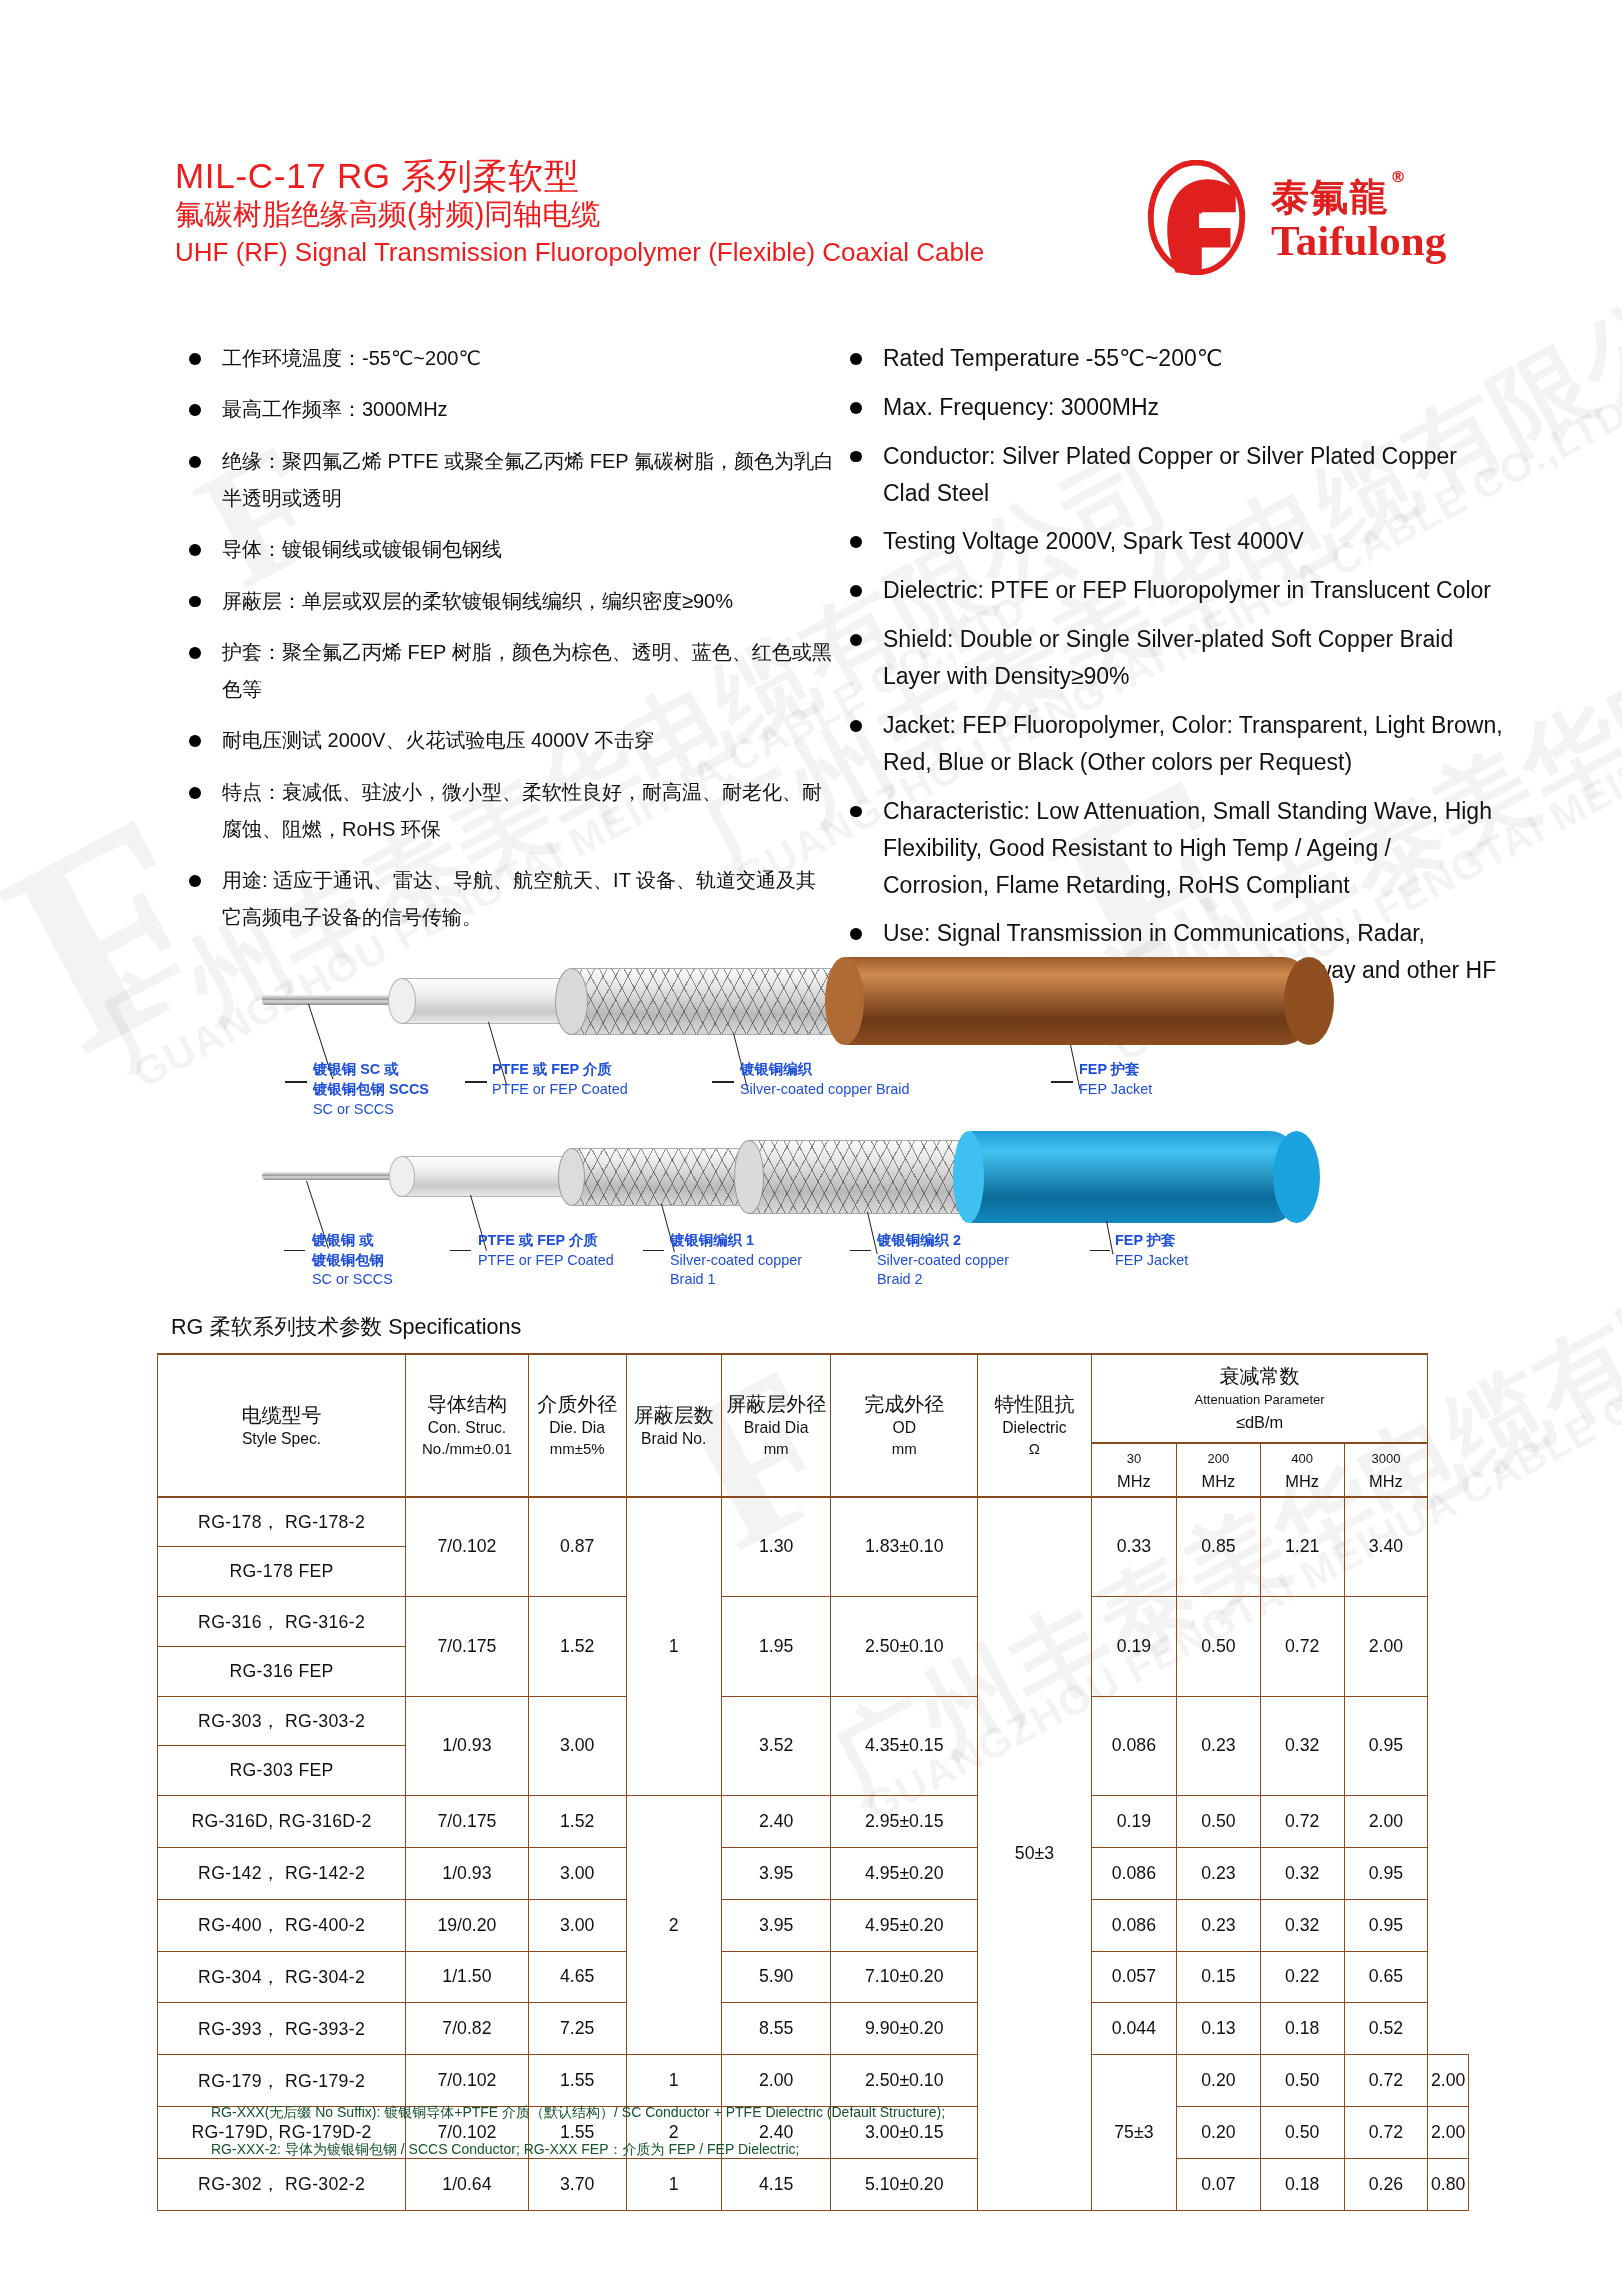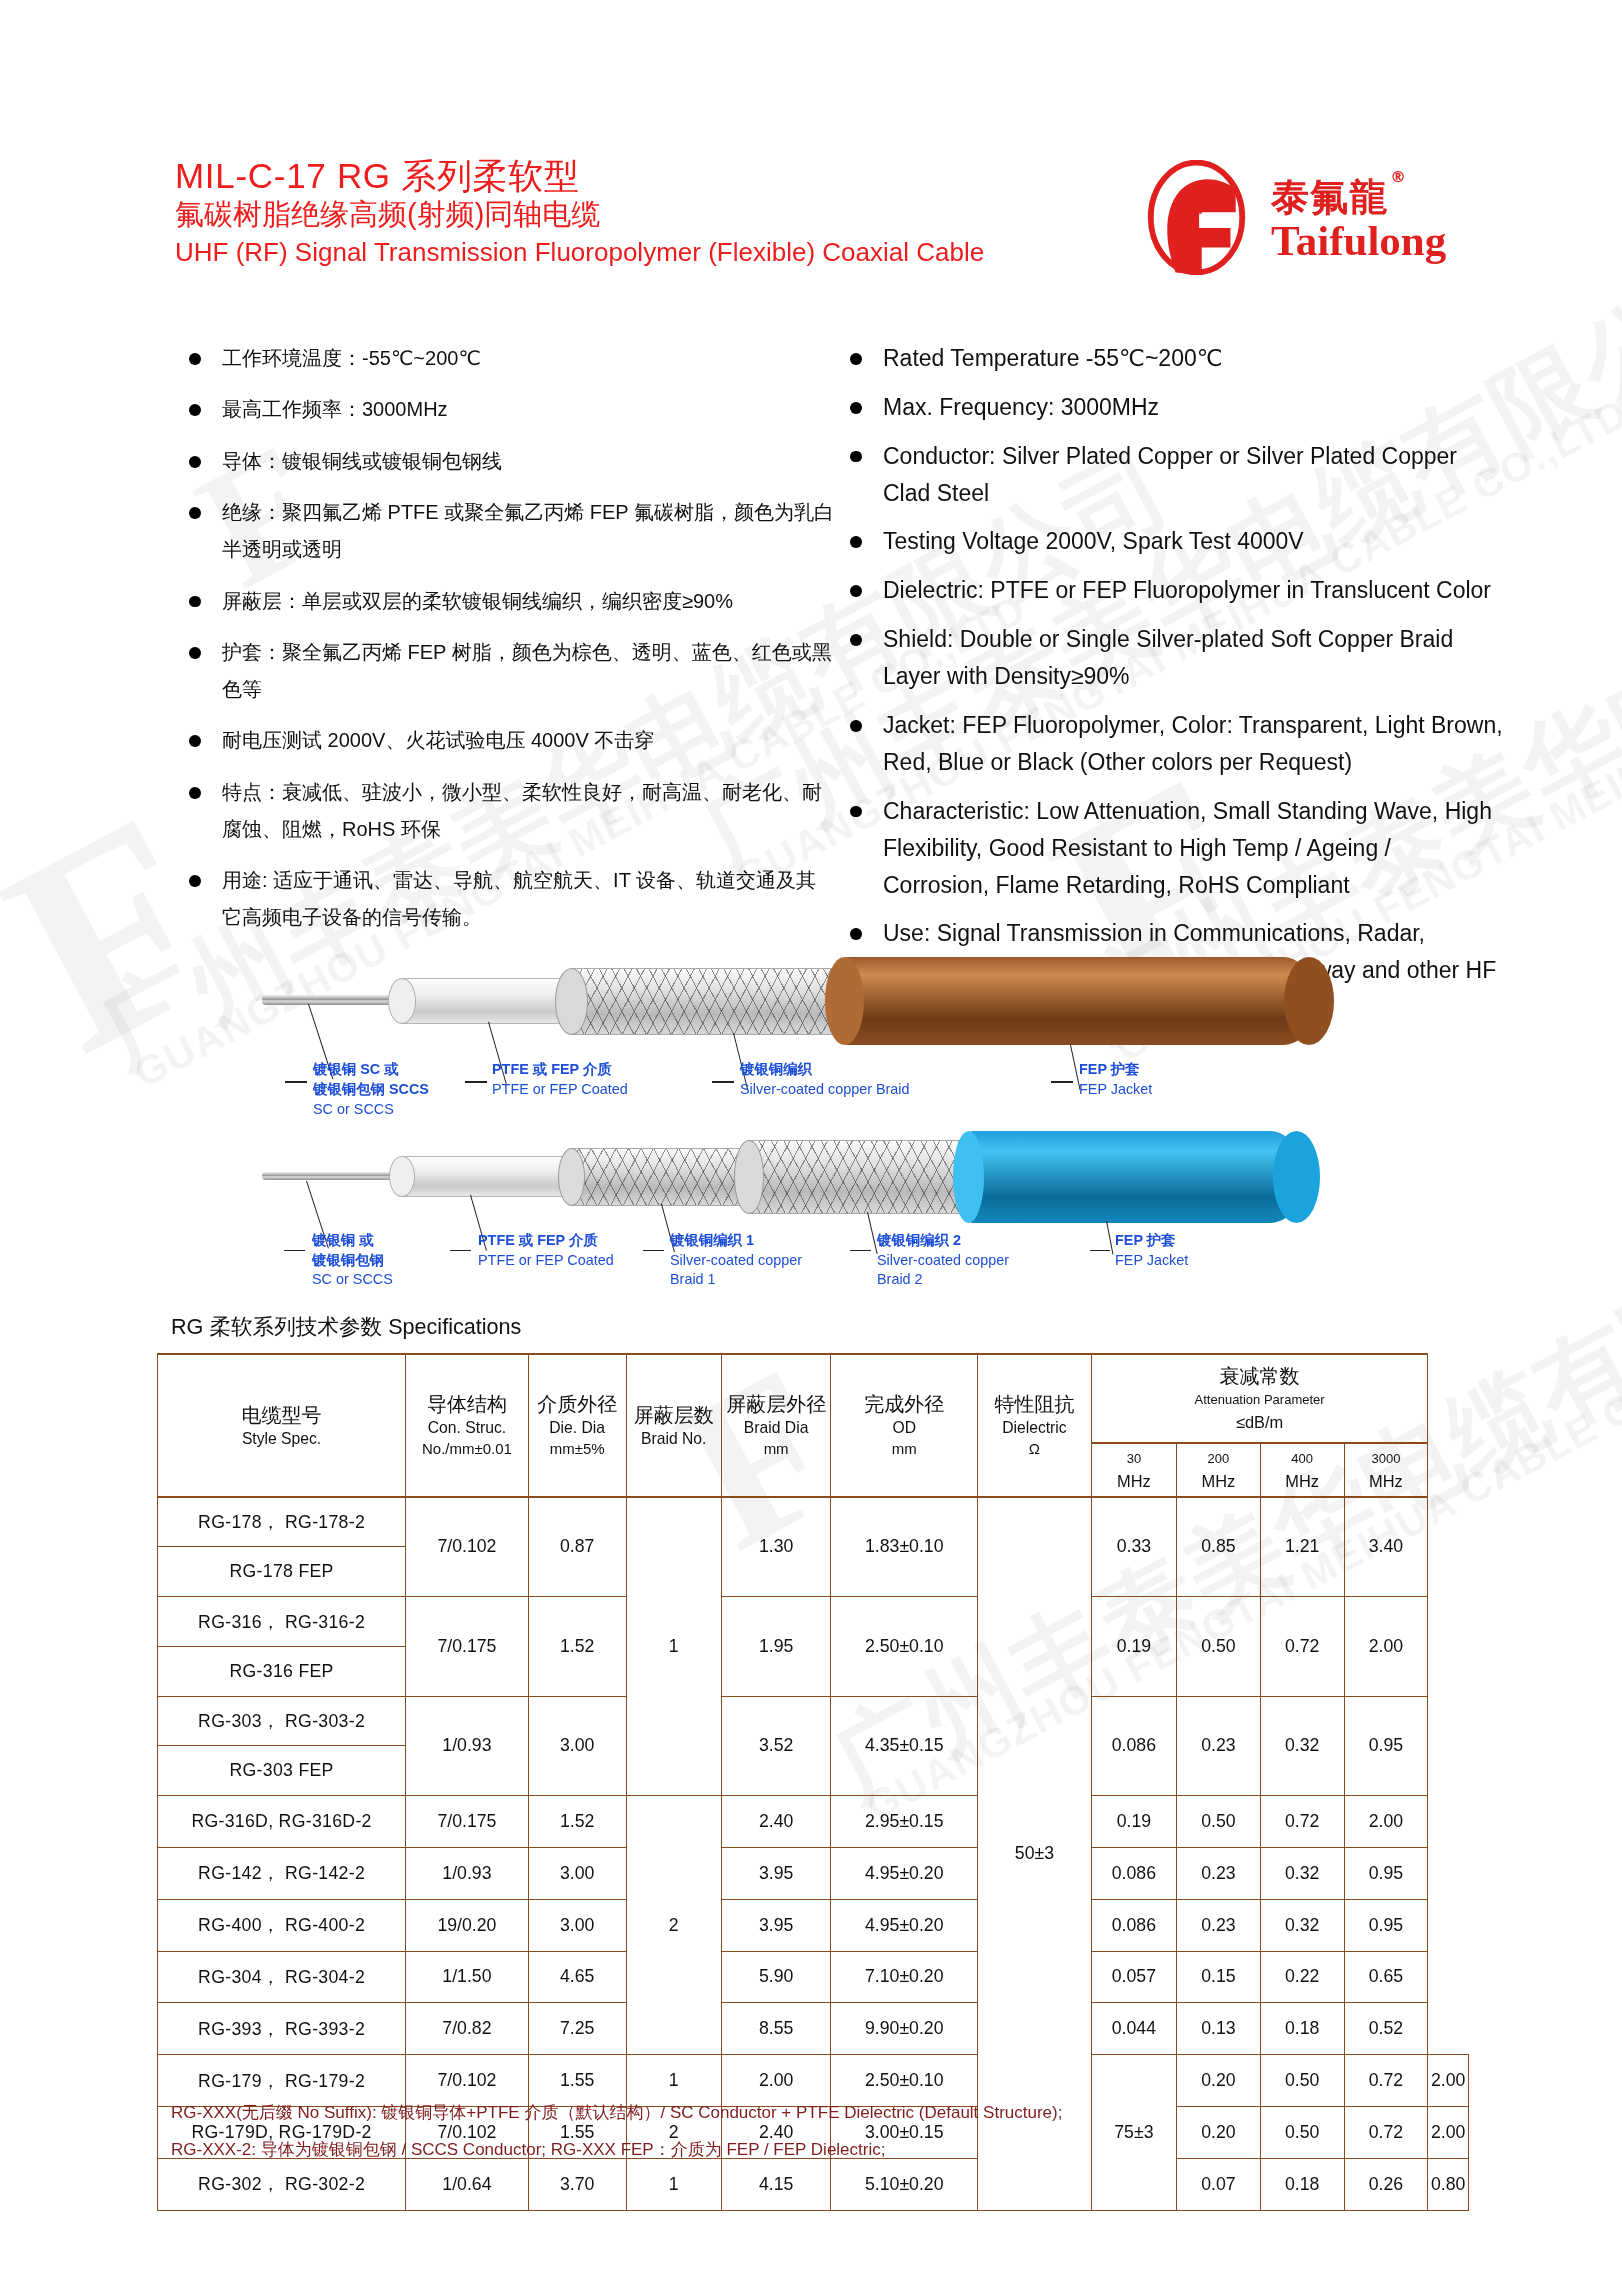--- a/index.html
+++ b/index.html
@@ -97,21 +97,21 @@
   .hd-cn{font-size:20px;display:block;line-height:26px;}
   .hd-en{font-size:15.7px;display:block;line-height:21px;color:#111;}
   .hd-u{font-size:15px;display:block;line-height:21px;}
   td.model{text-align:left;padding-left:15.7px;font-size:18.3px;letter-spacing:0.3px;}
   .freq-cn{font-size:20px;line-height:26px;display:block;}
   .freq-en{font-size:13px;line-height:22px;display:block;}
   .freq-u{font-size:16.4px;line-height:22px;display:block;}
 
   
   .notes{position:absolute;left:171px;top:2094px;}
-  .notes div{font-size:17px;line-height:37px;color:#7f1d1d;}
+  .notes div{font-size:14px;line-height:37px;color:#14532d;margin-left:40px;}
 </style>
 </head>
 <body>
 
 <div class="page">
 
   <div class="wmF wmF4">F</div>
   <div class="wmF wmF1">F</div>
   <div class="wmF wmF2">F</div>
   <div class="wmF wmF3">F</div>
@@ -145,22 +145,22 @@
         <div class="logo-en">Taifulong</div>
       </div>
     </div>
   </div>
 
   <div class="specs">
     <div class="col col-cn">
       <ul class="blist">
         <li>工作环境温度：-55℃~200℃</li>
         <li>最高工作频率：3000MHz</li>
+        <li>绝缘：聚四氟乙烯 PTFE 或聚全氟乙丙烯 FEP 氟碳树脂，颜色为乳白半透明或透明</li>
         <li>导体：镀银铜线或镀银铜包钢线</li>
-        <li>绝缘：聚四氟乙烯 PTFE 或聚全氟乙丙烯 FEP 氟碳树脂，颜色为乳白半透明或透明</li>
         <li>屏蔽层：单层或双层的柔软镀银铜线编织，编织密度≥90%</li>
         <li>护套：聚全氟乙丙烯 FEP 树脂，颜色为棕色、透明、蓝色、红色或黑色等</li>
         <li>耐电压测试 2000V、火花试验电压 4000V 不击穿</li>
         <li>特点：衰减低、驻波小，微小型、柔软性良好，耐高温、耐老化、耐腐蚀、阻燃，RoHS 环保</li>
         <li>用途: 适应于通讯、雷达、导航、航空航天、IT 设备、轨道交通及其它高频电子设备的信号传输。</li>
       </ul>
     </div>
     <div class="col col-en">
       <ul class="blist">
         <li>Rated Temperature -55℃~200℃</li>

